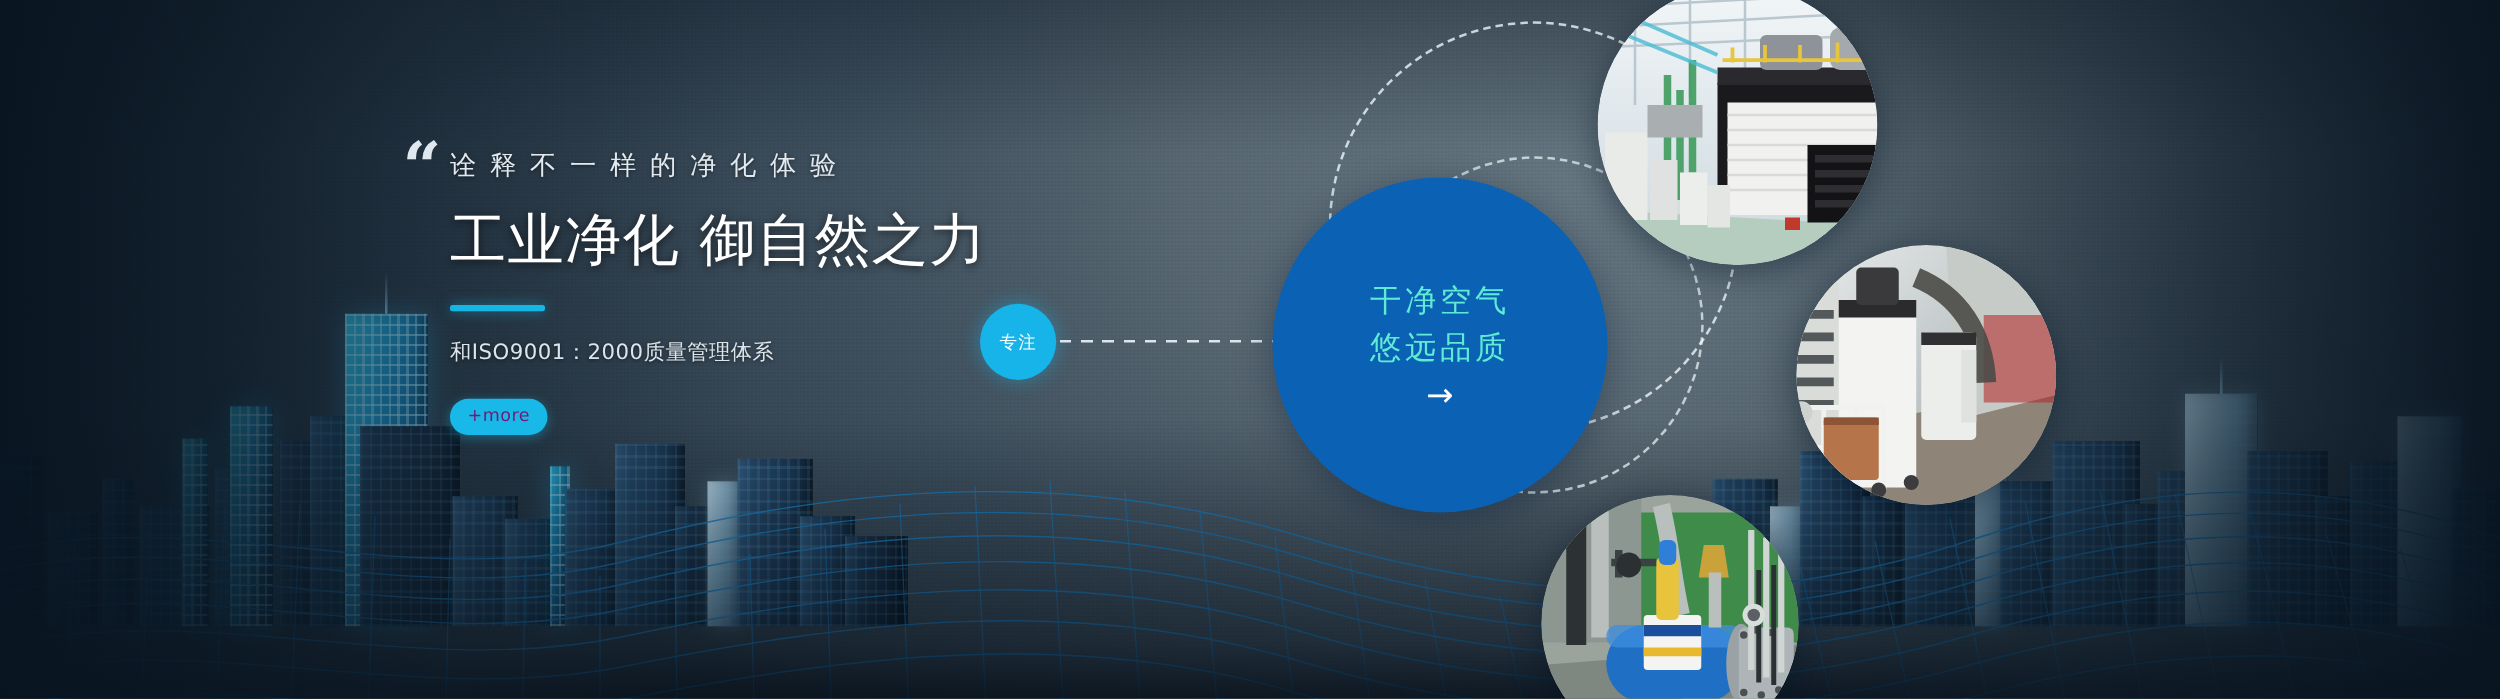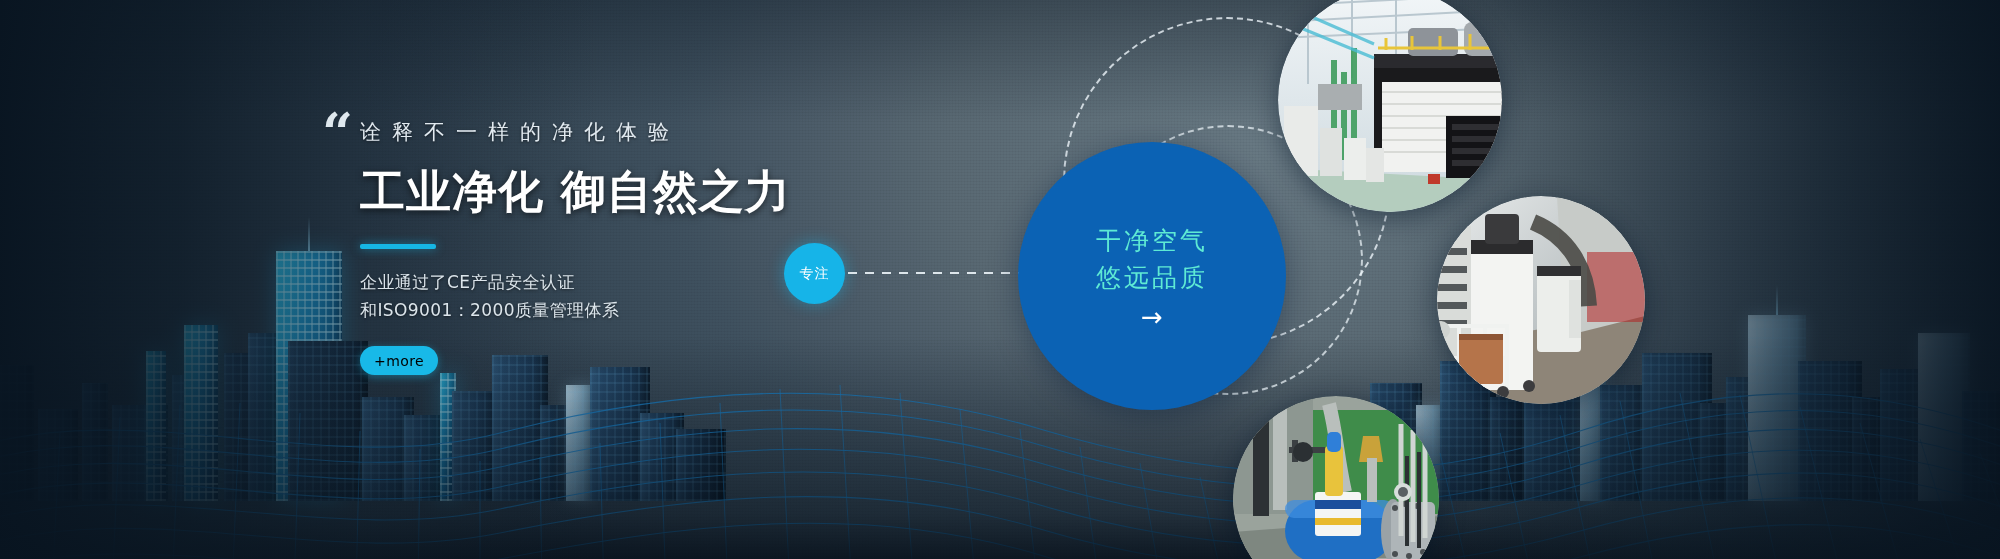--- a/index.html
+++ b/index.html
@@ -86,37 +86,37 @@
   .quote-mark{
     position:absolute; left:-38px; top:-12px;
     font-family:"DejaVu Serif","Liberation Serif",serif;
     font-size:54px; line-height:1; color:#dfe8ee; font-weight:700;
   }
   .tagline{
     font-size:21px; letter-spacing:11px; color:#e2eaf0; font-weight:400;
     white-space:nowrap; text-shadow:0 1px 3px rgba(0,0,0,.5);
   }
   .headline{
-    margin-top:16px; font-size:45px; font-weight:700; color:#ffffff;
+    margin-top:16px; font-size:45px; font-weight:400; color:#ffffff;
     letter-spacing:1px; white-space:nowrap;
     text-shadow:0 2px 7px rgba(0,0,0,.62);
   }
   .rule{
     margin-top:22px; width:76px; height:5px; background:#16b6e4; border-radius:2px;
     box-shadow:0 0 10px rgba(22,182,228,.55);
   }
   .sub{
     margin-top:20px; font-size:17px; line-height:1.62; color:#dce5eb;
     letter-spacing:.4px; text-shadow:0 1px 3px rgba(0,0,0,.55);
   }
   .more-btn{
     display:inline-flex; align-items:center; justify-content:center;
     margin-top:22px; width:78px; height:29px;
     background:#18b9e8; border-radius:15px; border:none; cursor:pointer;
-    color:#000000; font-size:14px; letter-spacing:.4px;
+    color:#701a75; font-size:14px; letter-spacing:.4px;
     box-shadow:0 2px 9px rgba(24,185,232,.42);
     font-family:inherit;
   }
 
   
   .focus-badge{
     position:absolute; left:784px; top:243px;
     width:61px; height:61px; border-radius:50%;
     background:#16b4e8; cursor:pointer;
     display:flex; align-items:center; justify-content:center;
@@ -262,21 +262,20 @@
   </div>
 
   <div class="bg-vignette"></div>
 
   <div class="text-block">
     <span class="quote-mark">“</span>
     <div class="tagline">诠释不一样的净化体验</div>
     <div class="headline">工业净化 御自然之力</div>
     <div class="rule"></div>
     <div class="sub">
-      <div>企业通过了CE产品安全认证</div>
       <div>和ISO9001：2000质量管理体系</div>
     </div>
     <button class="more-btn">+more</button>
   </div>
 
   <div class="focus-badge">专注</div>
   <div class="connector"></div>
 
   <div class="ring-outer"></div>
   <div class="ring-inner"></div>

